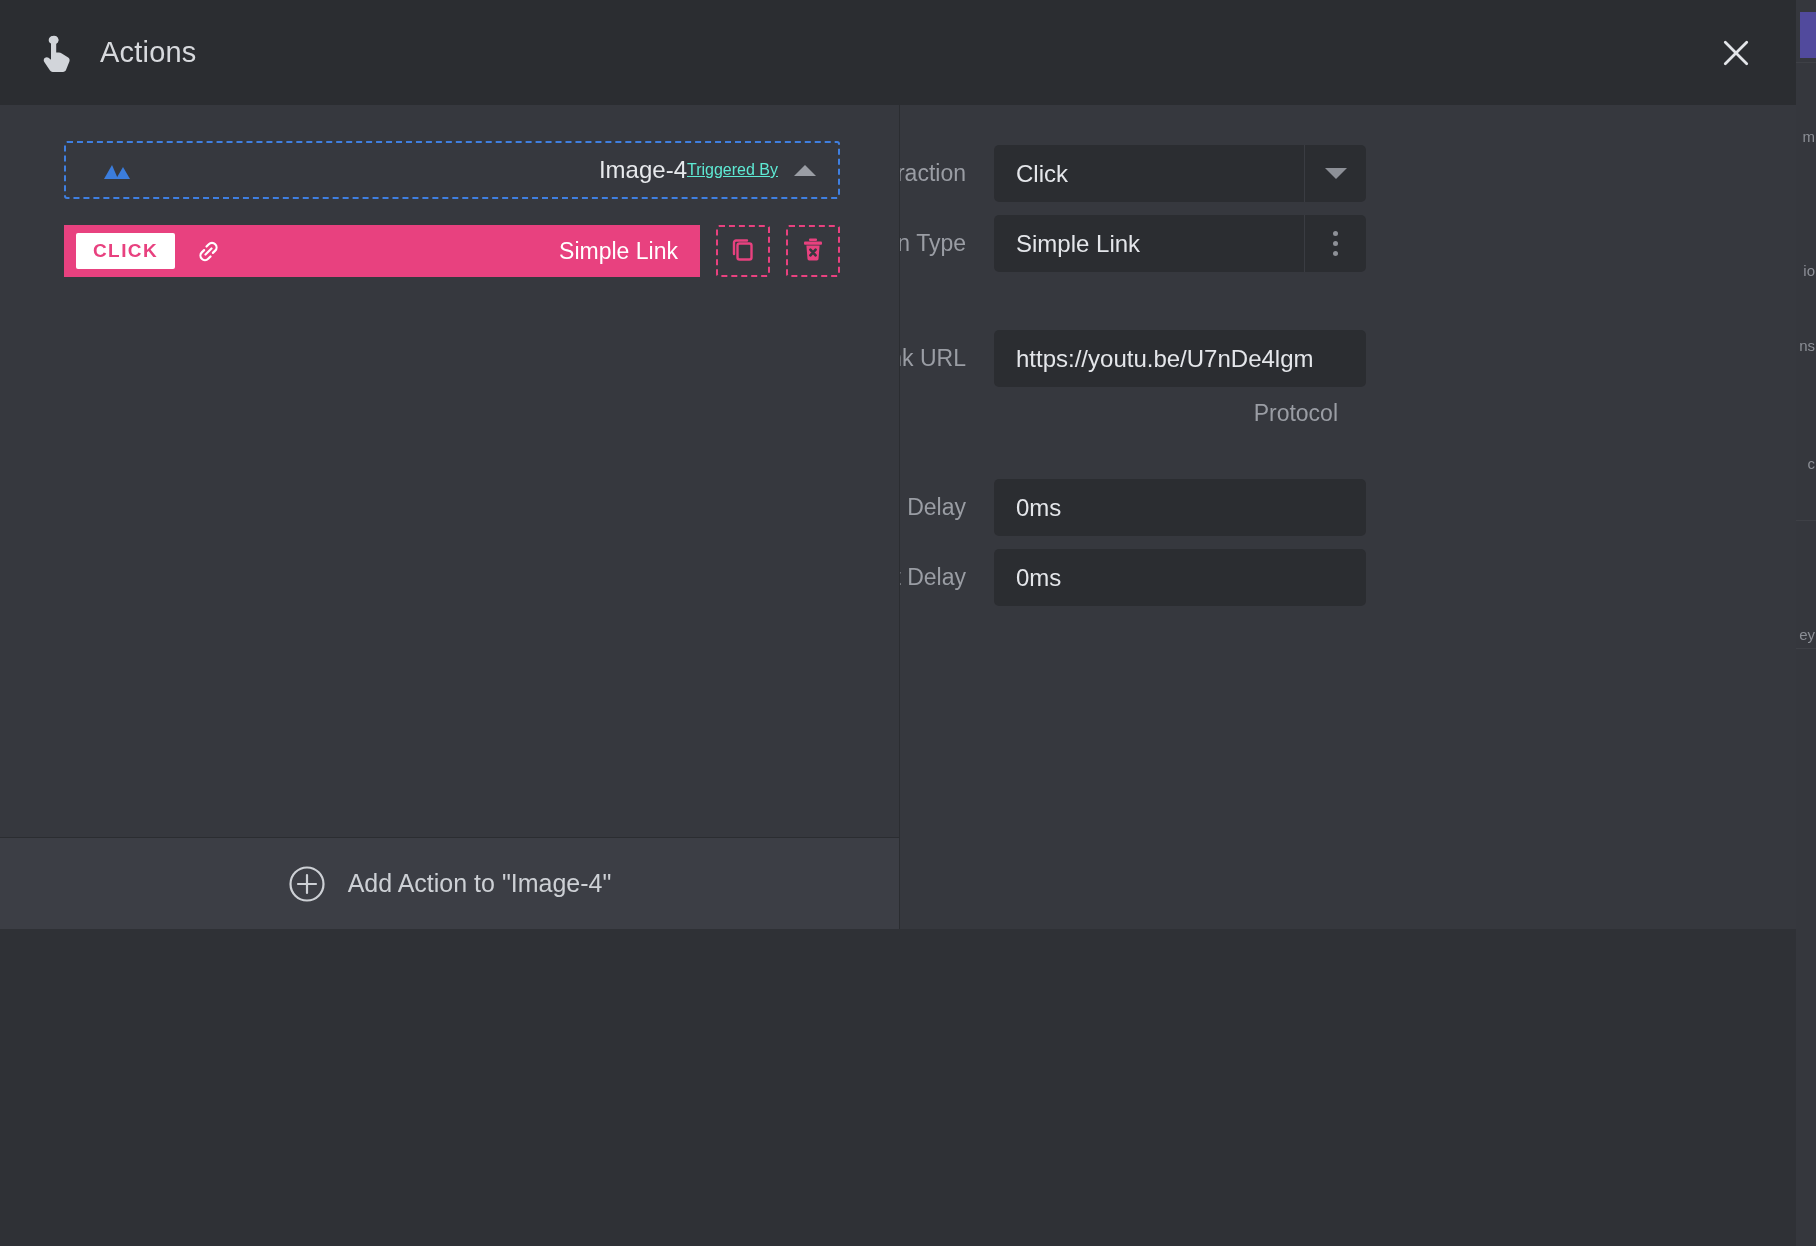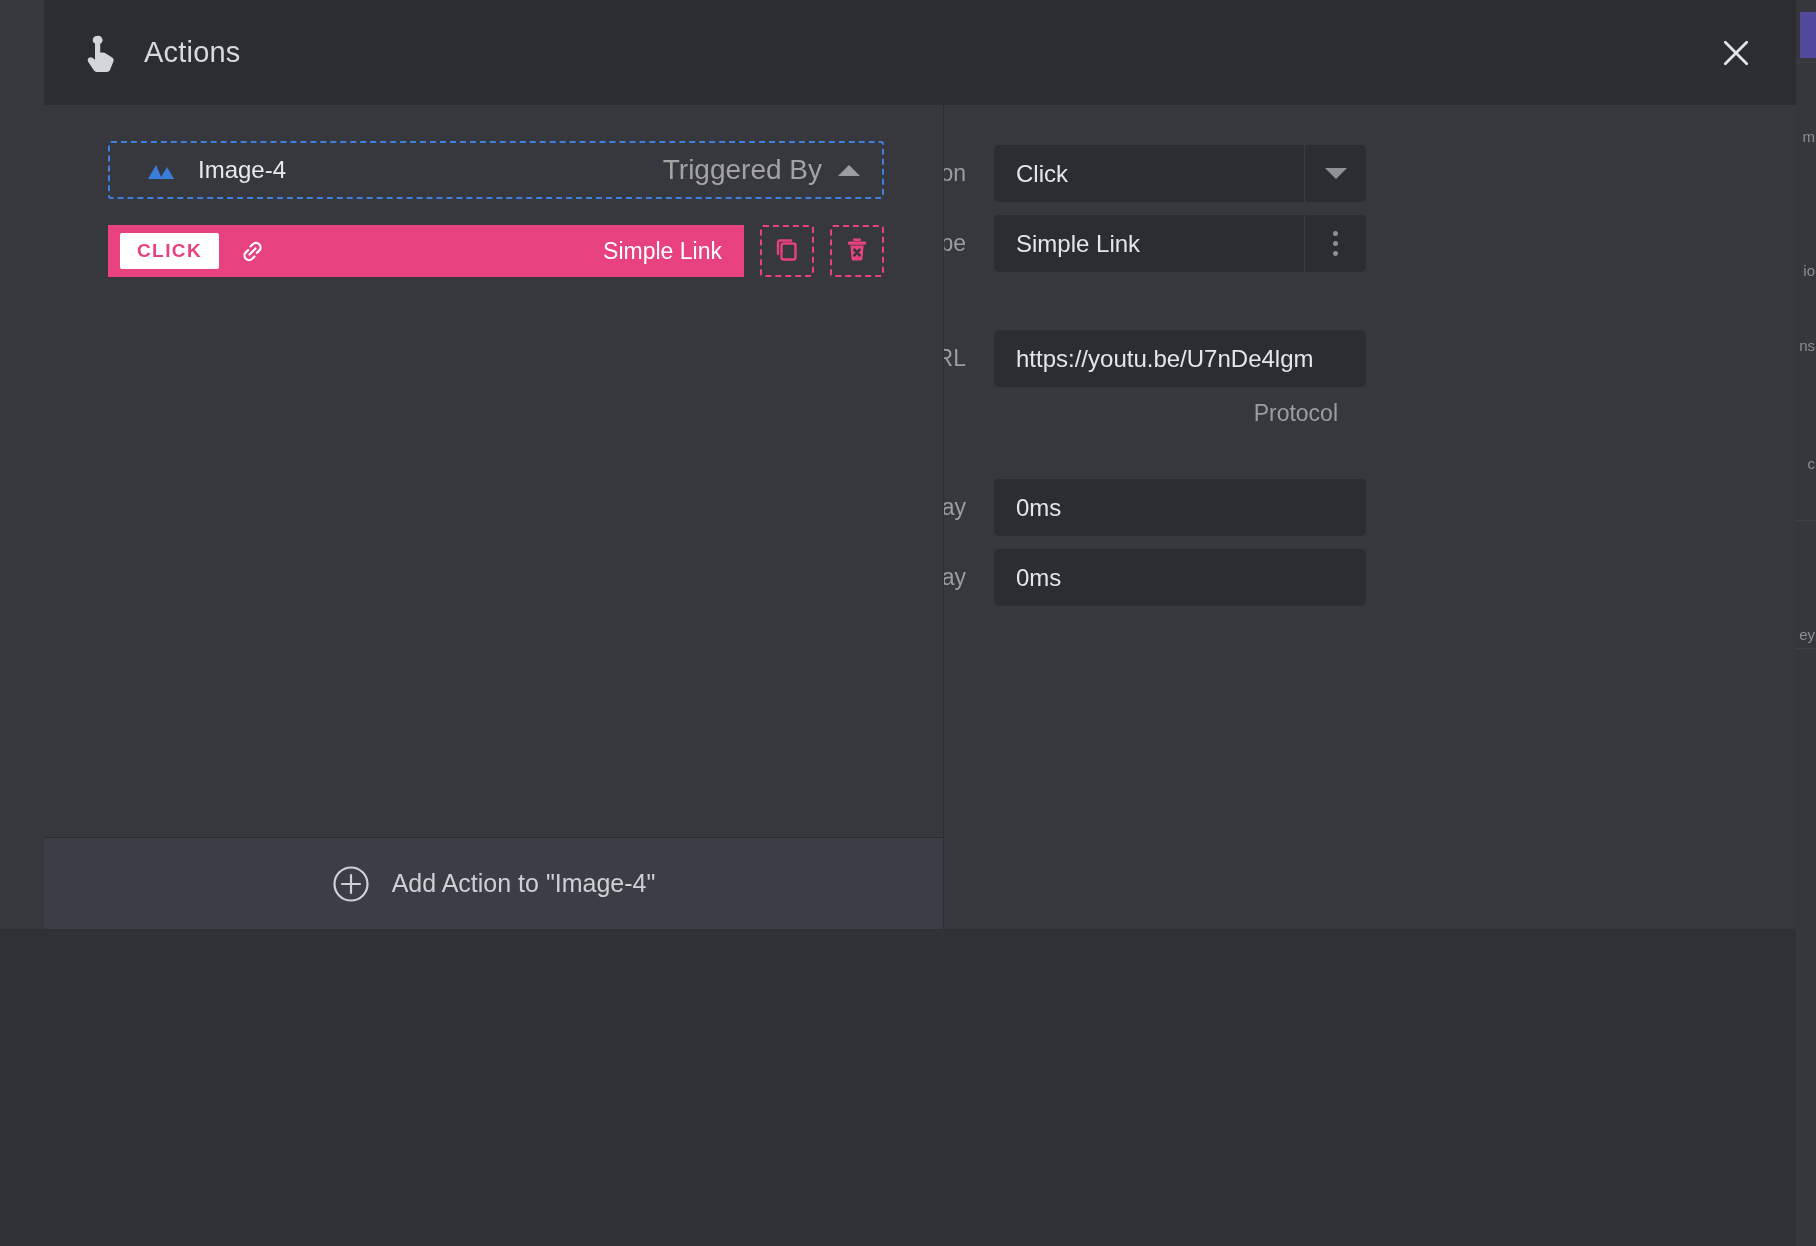--- a/index.html
+++ b/index.html
@@ -34,21 +34,21 @@
   }
   .bg-right-rule {
     position:absolute; right:0; width:20px; height:1px; background:#3e4046;
   }
 
   
   #modal {
     position:absolute; top:0; left:0;
     width:1796px; height:929px;
     background:#36383e;
-    display:flex; flex-direction:column;padding-left:44px;
+    display:flex; flex-direction:column;
   }
 
   
   #modal-header {
     height:105px; flex:0 0 105px;
     background:#2b2d31;
     display:flex; align-items:center;
     padding:0 34px 0 40px;
     position:relative;
   }
@@ -65,36 +65,36 @@
   
   #modal-body { flex:1 1 auto; display:flex; min-height:0; }
 
   
   #left-pane {
     width:900px; flex:0 0 900px;
     display:flex; flex-direction:column;
     border-right:1px solid #2b2d31;
     background:#36383e;
   }
-  #left-scroll { flex:1 1 auto; padding:36px 48px 0 64px; min-height:0; }
+  #left-scroll { flex:1 1 auto; padding:36px 48px 0 64px; min-height:0;text-align:right; }
 
   
   #trigger-card {
     height:58px;
     border:2px dashed #3f7fe0;
     border-radius:3px;
     display:flex; align-items:center;
     padding:0 22px 0 36px;
     background:#36383e;
     cursor:pointer;
     max-width:776px;
   }
   #img-icon { width:30px; height:22px; flex:0 0 30px; margin-right:22px; }
   #trigger-name { font-size:24px; color:#e7e9ec; flex:1 1 auto; }
-  #triggered-by-label { font-size:28px; color:#a3a3a3; margin-right:16px; }
+  #triggered-by-label { font-size:16px; color:#5eead4; margin-right:16px;text-decoration:underline; }
   #collapse-caret { width:0;height:0;border-left:11px solid transparent;border-right:11px solid transparent;border-bottom:11px solid #9a9da4; }
 
   
   #action-row-wrap { display:flex; align-items:stretch; margin-top:26px; max-width:776px; }
   #action-row {
     flex:1 1 auto; height:52px; background:#e8417f;
     display:flex; align-items:center; padding:0 22px 0 12px;
     cursor:pointer;
   }
   #click-badge {

